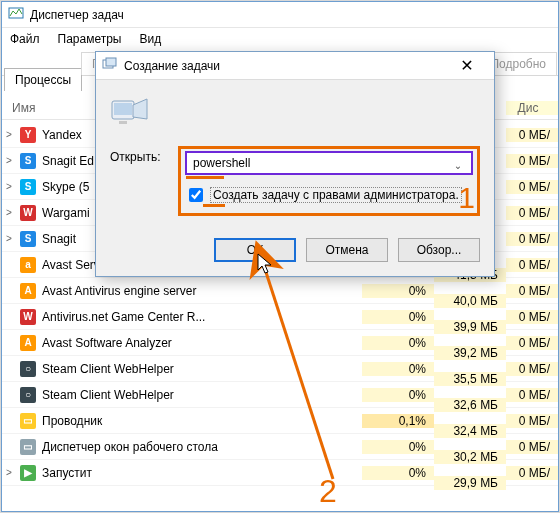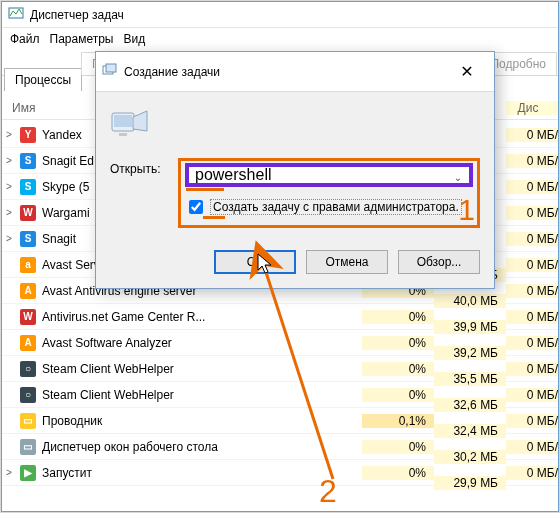--- a/index.html
+++ b/index.html
@@ -27,21 +27,21 @@
     border-bottom: 1px solid #e6e6e6;
     display: flex; align-items: center;
     padding: 0 6px;
     font-size: 12px;
     gap: 6px;
   }
   .tm-titlebar .tm-icon svg { width:16px; height:16px; }
   .tm-menubar {
     height: 22px;
     display: flex; align-items: center;
-    gap: 10px;
+    gap: 18px;
     padding: 0 8px;
     font-size: 12px;
   }
   .tm-menubar span { cursor: default; }
   .tm-tabs {
     height: 26px;
     display: flex; align-items: flex-end;
     padding: 0 2px;
     border-bottom: 1px solid #d8d8d8;
     gap: 0;
@@ -77,35 +77,35 @@
     display: flex;
     align-items: center;
     height: 26px;
     border-bottom: 1px solid #f2f2f2;
     font-size: 12px;
   }
   .tm-row .exp { width: 14px; text-align:center; color:#666; font-size:10px;}
   .tm-row .cell-name { flex:1; display:flex; align-items:center; gap:6px; overflow:hidden; white-space:nowrap; padding-left: 4px;}
   .tm-row .cell-cpu { width:72px; text-align:right; padding-right:8px; background:#fff8d0;}
   .tm-row .cell-mem { width:72px; text-align:right; padding-right:8px; background:#fff8d0;margin-top:20px;}
-  .tm-row .cell-disk{ width:52px; text-align:right; background:#fff8d0;}
+  .tm-row .cell-disk{ width:52px; text-align:right; padding-right:8px; background:#fff8d0;}
   .tm-row.hl .cell-cpu { background:#ffe9a8; }
   .app-icon { width:16px; height:16px; display:inline-flex; align-items:center; justify-content:center; border-radius:2px; font-size:10px; color:#fff; font-weight:bold;}
 
   
   .run-dlg {
     position: absolute;
     left: 94px; top: 50px;
     width: 400px;
     background: #f0f0f0;
     border: 1px solid #7a9fc5;
     box-shadow: 4px 4px 14px rgba(0,0,0,.25);
   }
   .run-title {
-    height: 40px;
+    height: 28px;
     background: #fff;
     border-bottom: 1px solid #dcdcdc;
     display:flex; align-items:center;
     padding: 0 6px;
     font-size: 12px;
     gap: 6px;
   }
   .run-title .close {
     margin-left: auto; width: 42px; height:100%;
     display:flex; align-items:center; justify-content:center;
@@ -114,22 +114,22 @@
   .run-content { padding: 12px 14px 14px 14px; }
   .run-top { display:flex; gap:10px; }
   .run-bigicon { width: 40px; height: 40px; display:flex; align-items:center; justify-content:center;}
   .run-text { font-size: 12px; line-height: 1.35; }
   .run-row2 { display:flex; align-items:flex-start; margin-top: 14px; gap: 10px;}
   .run-label { font-size:12px; padding-top: 4px; width: 58px;}
   .run-boxwrap { flex:1; position: relative;}
   .run-orange { border: 3px solid #e96a00; padding: 2px 4px 6px 4px; }
   .run-input {
     width: 100%; height: 24px;
-    border:4px solid #6d28d9;
-    background:#fff; font-size:16px;
+    border:2px solid #6d28d9;
+    background:#fff; font-size:12px;
     padding: 0 22px 0 6px;
     font-family: inherit;
   }
   .run-combo-btn{
     position:absolute; right:8px; top:7px;
     width:14px; height:14px; font-size:10px; color:#555;
     display:flex; align-items:center; justify-content:center;
   }
   .run-chkrow { display:flex; align-items:center; gap:4px; margin-top:6px; font-size:12px; }
   .run-chkrow input { width:14px; height:14px; }

